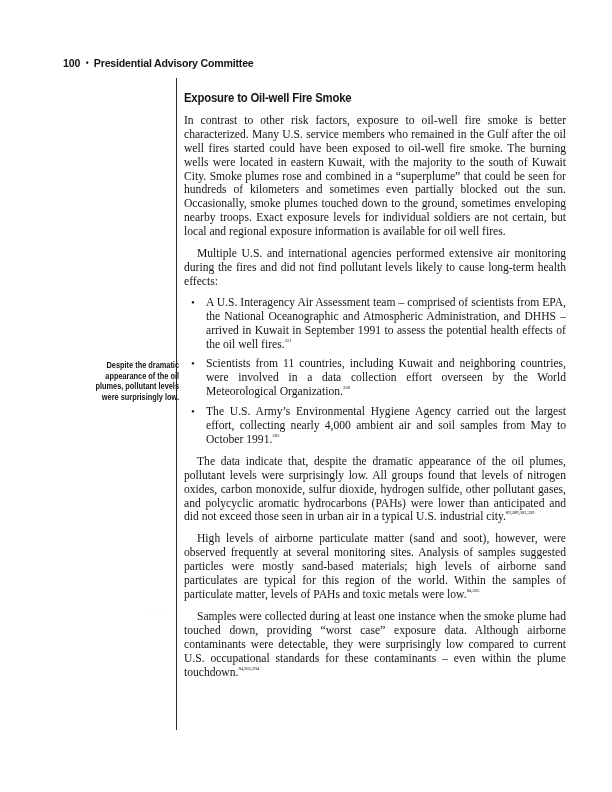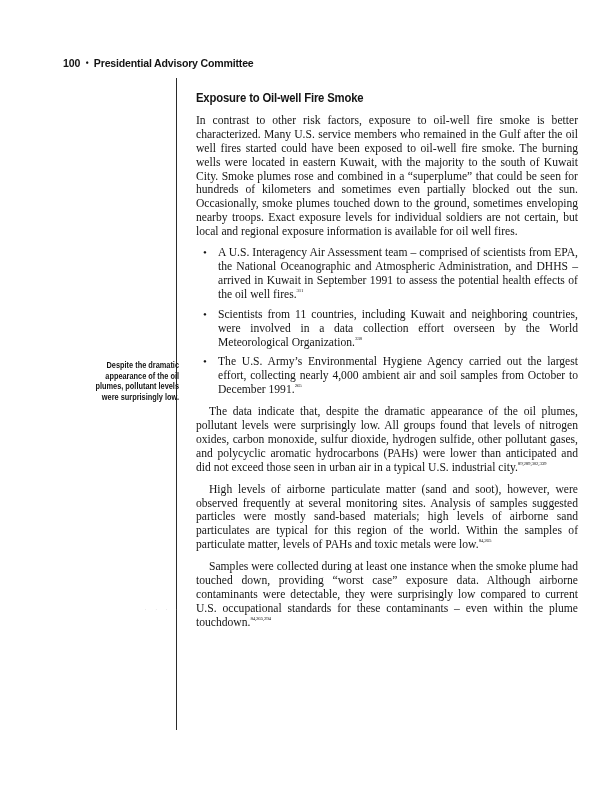--- a/index.html
+++ b/index.html
@@ -12,21 +12,21 @@
     .running-head .sep { margin: 0 6px; font-size: 9px; position: relative; top: -1px; }
     .rule {
       position: absolute; left: 176px; top: 78px; width: 1.3px; height: 652px; background: #2a2a2a;
     }
     .sidenote {
       position: absolute; left: 70px; top: 361px; width: 109px;
       font-family: "Liberation Sans", sans-serif; font-weight: bold; font-size: 8.2px; line-height: 10.6px;
       text-align: right; transform: scaleX(0.9); transform-origin: right top;
     }
     .main {
-      position: absolute; left: 196px; top: 92px; width: 382px;
+      position: absolute; left: 184px; top: 92px; width: 382px;
       font-family: "Liberation Serif", serif; font-size: 11.6px; line-height: 13.9px;
       text-align: justify; hyphens: manual;
     }
     .main h2 {
       font-family: "Liberation Sans", sans-serif; font-weight: bold; font-size: 12.2px;
       margin: 0 0 8px 0; letter-spacing: -0.2px; transform: scaleX(0.93); transform-origin: left top;
     }
     .main p { margin: 8px 0 7px 0; }
     .main p.indent { text-indent: 13px; }
     .main ul { margin: 0 0 7px 0; padding: 0 0 0 22px; list-style: none; }
@@ -47,33 +47,34 @@
 
 <div class="sidenote">Despite the dramatic appearance of the oil plumes, pollutant levels were surprisingly low.</div>
 
 <div class="specks">· · · ·</div>
 
 <div class="main">
   <h2>Exposure to Oil-well Fire Smoke</h2>
 
   <p>In contrast to other risk factors, exposure to oil-well fire smoke is better characterized. Many U.S. service members who remained in the Gulf after the oil well fires started could have been exposed to oil-well fire smoke. The burning wells were located in eastern Kuwait, with the majority to the south of Kuwait City. Smoke plumes rose and combined in a “superplume” that could be seen for hundreds of kilometers and some­times even partially blocked out the sun. Occasionally, smoke plumes touched down to the ground, sometimes enveloping nearby troops. Exact exposure levels for individual soldiers are not certain, but local and re­gional exposure information is available for oil well fires.</p>
 
+  <p class="indent">Multiple U.S. and international agencies performed extensive air moni­toring during the fires and did not find pollutant levels likely to cause long-term health effects:</p>
 
   <ul>
     <li>
       <span class="bullet">•</span>
       <span>A U.S. Interagency Air Assessment team – comprised of scientists from EPA, the National Oceanographic and Atmospheric Admin­istration, and DHHS – arrived in Kuwait in September 1991 to assess the potential health effects of the oil well fires.</span><sup>311</sup>
     </li>
     <li>
       <span class="bullet">•</span>
       <span>Scientists from 11 countries, including Kuwait and neighboring countries, were involved in a data collection effort overseen by the World Meteorological Organization.</span><sup>338</sup>
     </li>
     <li>
       <span class="bullet">•</span>
-      <span>The U.S. Army’s Environmental Hygiene Agency carried out the largest effort, collecting nearly 4,000 ambient air and soil samples from October to December 1991.</span><sup>265</sup>
+      <span>The U.S. Army’s Environmental Hygiene Agency carried out the largest effort, collecting nearly 4,000 ambient air and soil samples from May to October 1991.</span><sup>265</sup>
     </li>
   </ul>
 
   <p class="indent"><span>The data indicate that, despite the dramatic appearance of the oil plumes, pollutant levels were surprisingly low. All groups found that lev­els of nitrogen oxides, carbon monoxide, sulfur dioxide, hydrogen sulfide, other pollutant gases, and polycyclic aromatic hydrocarbons (PAHs) were lower than anticipated and did not exceed those seen in urban air in a typical U.S. industrial city.</span><sup>89,289,302,339</sup></p>
 
   <p class="indent"><span>High levels of airborne particulate matter (sand and soot), however, were observed frequently at several monitoring sites. Analysis of samples suggested particles were mostly sand-based materials; high levels of air­borne sand particulates are typical for this region of the world. Within the samples of particulate matter, levels of PAHs and toxic metals were low.</span><sup>84,265</sup></p>
 
   <p class="indent"><span>Samples were collected during at least one instance when the smoke plume had touched down, providing “worst case” exposure data. Al­though airborne contaminants were detectable, they were surprisingly low compared to current U.S. occupational standards for these contami­nants – even within the plume touchdown.</span><sup>84,265,294</sup></p>
 </div>
 

